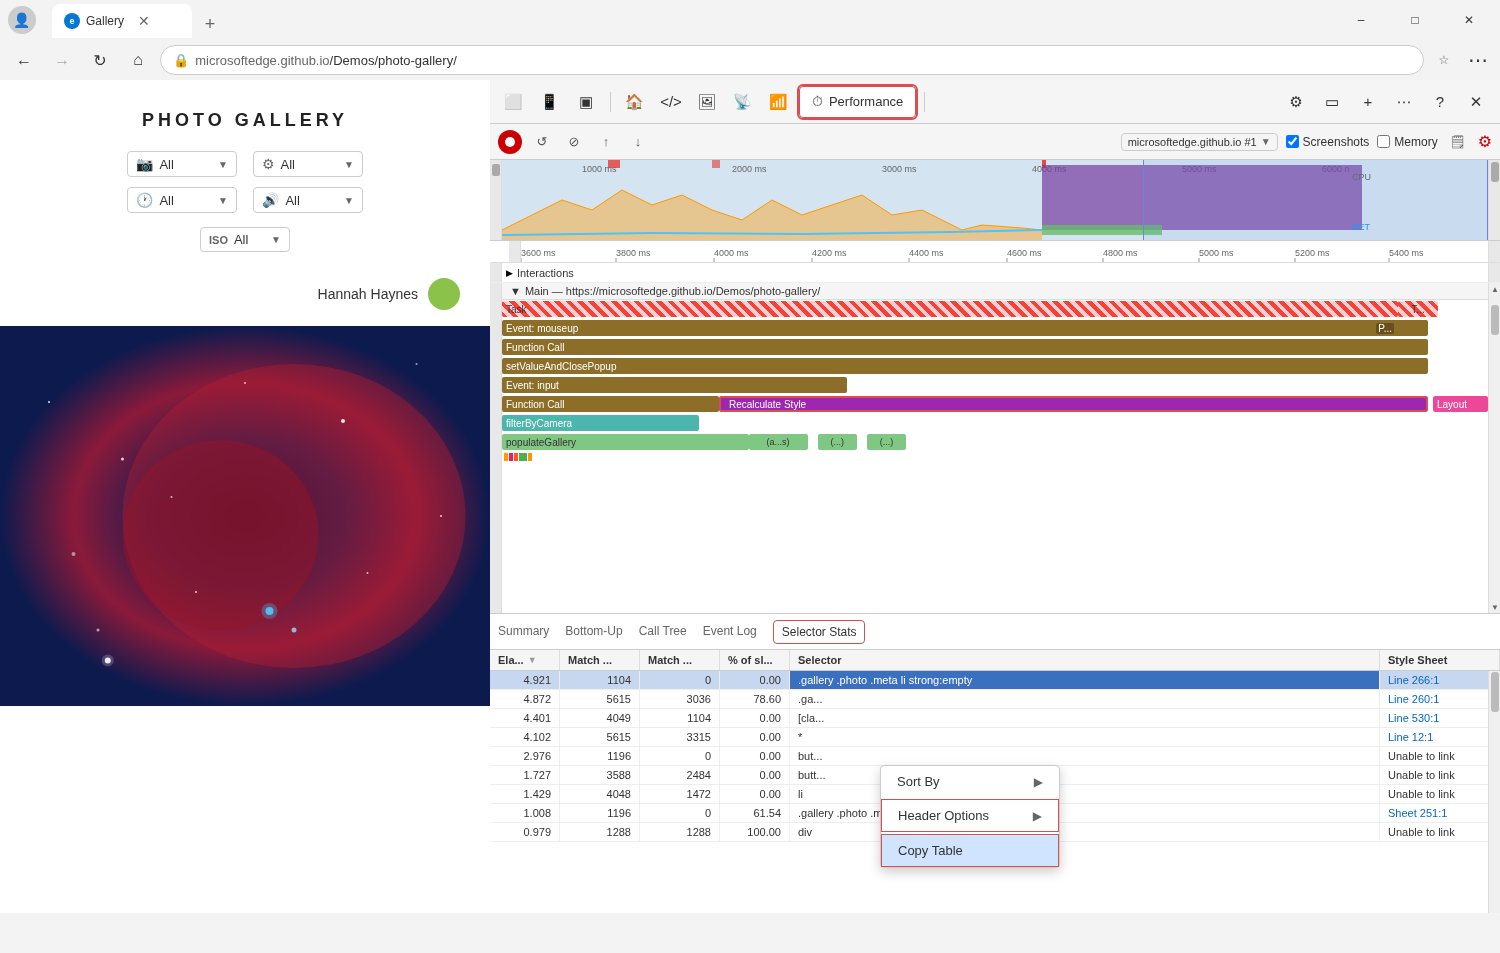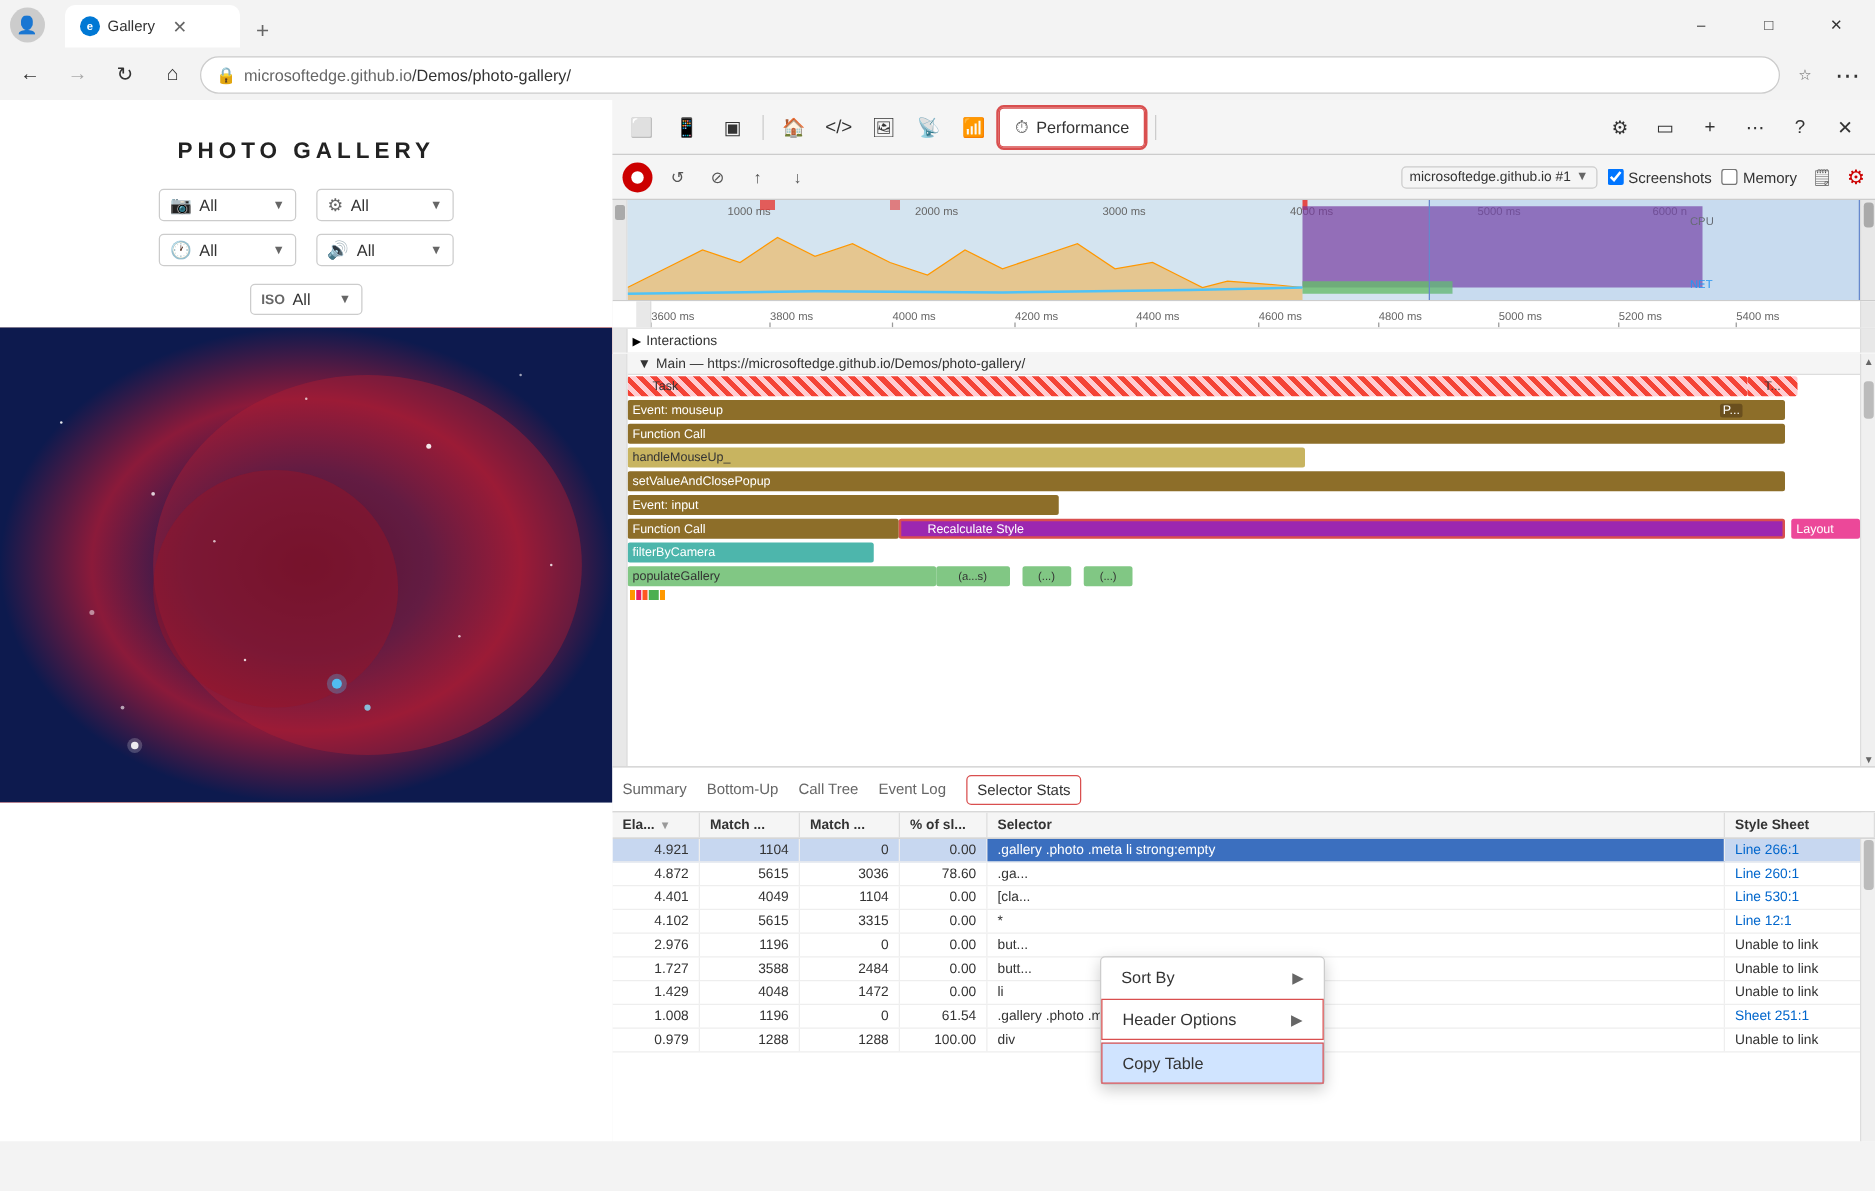--- a/index.html
+++ b/index.html
@@ -171,20 +171,24 @@
         <span class="filter-select">All</span>
         <span class="filter-chevron">▼</span>
       </div>
     </div>
     <div style="display:flex; justify-content:center; padding: 4px 20px 10px;">
       <div class="filter-group" style="min-width:90px;">
         <span class="filter-icon" style="font-size:11px; font-weight:bold;">ISO</span>
         <span class="filter-select">All</span>
         <span class="filter-chevron">▼</span>
       </div>
+    </div>
+    <div class="user-row">
+      <span class="username">Hannah Haynes</span>
+      <div class="user-avatar"></div>
     </div>
     <div class="gallery-image">
 
       <svg width="100%" height="100%" style="position:absolute; top:0; left:0;">
         <defs>
           <radialGradient id="g1" cx="50%" cy="50%" r="50%">
             <stop offset="0%" stop-color="#1a0a2e"></stop>
             <stop offset="40%" stop-color="#2d1b4e"></stop>
             <stop offset="70%" stop-color="#8b1a3a"></stop>
             <stop offset="100%" stop-color="#0d1a4e"></stop>
@@ -354,62 +358,57 @@
       <div style="flex:1; overflow:hidden; position:relative;">
 
         <div style="background:#f5f5f5; border-bottom:1px solid #ddd; padding:2px 8px; font-size:11px; color:#333; display:flex; align-items:center; gap:4px;">
           <span style="cursor:pointer;">▼</span>
           <span>Main — https://microsoftedge.github.io/Demos/photo-gallery/</span>
         </div>
 
         <div style="position:relative; overflow:hidden;">
 
           <div style="height:18px; position:relative; margin-bottom:1px;">
-            <div style="position:absolute; left:0; right:90px; top:1px; height:16px; background:repeating-linear-gradient(45deg,#f44336,#f44336 4px,#ffcdd2 4px,#ffcdd2 8px); border-radius:2px; display:flex; align-items:center; padding:0 20px; font-size:10px; color:#333; overflow:hidden;">
+            <div style="position:absolute; left:0; right:90px; top:1px; height:16px; background:repeating-linear-gradient(45deg,#f44336,#f44336 4px,#ffcdd2 4px,#ffcdd2 8px); border-radius:2px; display:flex; align-items:center; padding:0 4px; font-size:10px; color:#333; overflow:hidden;">
               <span>Task</span>
             </div>
             <div style="position:absolute; right:50px; top:1px; width:40px; height:16px; background:repeating-linear-gradient(45deg,#f44336,#f44336 4px,#ffcdd2 4px,#ffcdd2 8px); border-radius:2px; display:flex; align-items:center; justify-content:center; font-size:10px; color:#333;">T...</div>
           </div>
 
           <div style="height:18px; position:relative; margin-bottom:1px;">
             <div style="position:absolute; left:0; right:60px; top:1px; height:16px; background:#8d6e29; border-radius:2px; display:flex; align-items:center; padding:0 4px; font-size:10px; color:white; overflow:hidden; justify-content:space-between;">
               <span>Event: mouseup</span>
               <span style="margin-right:30px; font-size:10px; background:#6a4f1e; padding:0 2px; border-radius:2px;">P...</span>
             </div>
           </div>
 
           <div style="height:18px; position:relative; margin-bottom:1px;">
             <div style="position:absolute; left:0; right:60px; top:1px; height:16px; background:#8d6e29; border-radius:2px; display:flex; align-items:center; padding:0 4px; font-size:10px; color:white; overflow:hidden;">
               <span>Function Call</span>
             </div>
           </div>
 
-          <div style="height:18px; position:relative; margin-bottom:1px;">
-            <div style="position:absolute; left:0; width:55%; top:1px; height:16px; background:#c8b460; border-radius:2px; display:flex; align-items:center; padding:0 4px; font-size:10px; color:#333; overflow:hidden;">
-              <span>handleMouseUp_</span>
-            </div>
-          </div>
 
           <div style="height:18px; position:relative; margin-bottom:1px;">
             <div style="position:absolute; left:0; right:60px; top:1px; height:16px; background:#8d6e29; border-radius:2px; display:flex; align-items:center; padding:0 4px; font-size:10px; color:white; overflow:hidden;">
               <span>setValueAndClosePopup</span>
             </div>
           </div>
 
           <div style="height:18px; position:relative; margin-bottom:1px;">
             <div style="position:absolute; left:0; width:35%; top:1px; height:16px; background:#8d6e29; border-radius:2px; display:flex; align-items:center; padding:0 4px; font-size:10px; color:white; overflow:hidden;">
               <span>Event: input</span>
             </div>
           </div>
 
           <div style="height:18px; position:relative; margin-bottom:1px;">
             <div style="position:absolute; left:0; width:22%; top:1px; height:16px; background:#8d6e29; border-radius:2px; display:flex; align-items:center; padding:0 4px; font-size:10px; color:white; overflow:hidden;">
               <span>Function Call</span>
             </div>
-            <div style="position:absolute; left:22%; right:60px; top:1px; height:16px; background:#9c27b0; border-radius:2px; border:2px solid #d94f4f; display:flex; align-items:center; padding:0 21px; font-size:10px; color:white; overflow:hidden;">
+            <div style="position:absolute; left:22%; right:60px; top:1px; height:16px; background:#9c27b0; border-radius:2px; border:2px solid #d94f4f; display:flex; align-items:center; padding:0 8px; font-size:10px; color:white; overflow:hidden;">
               <span>Recalculate Style</span>
             </div>
             <div style="position:absolute; right:0; width:55px; top:1px; height:16px; background:#ec4899; border-radius:2px; display:flex; align-items:center; padding:0 4px; font-size:10px; color:white; overflow:hidden;">
               <span>Layout</span>
             </div>
           </div>
 
           <div style="height:18px; position:relative; margin-bottom:1px;">
             <div style="position:absolute; left:0; width:20%; top:1px; height:16px; background:#4db6ac; border-radius:2px; display:flex; align-items:center; padding:0 4px; font-size:10px; color:white; overflow:hidden;">
               <span>filterByCamera</span>

